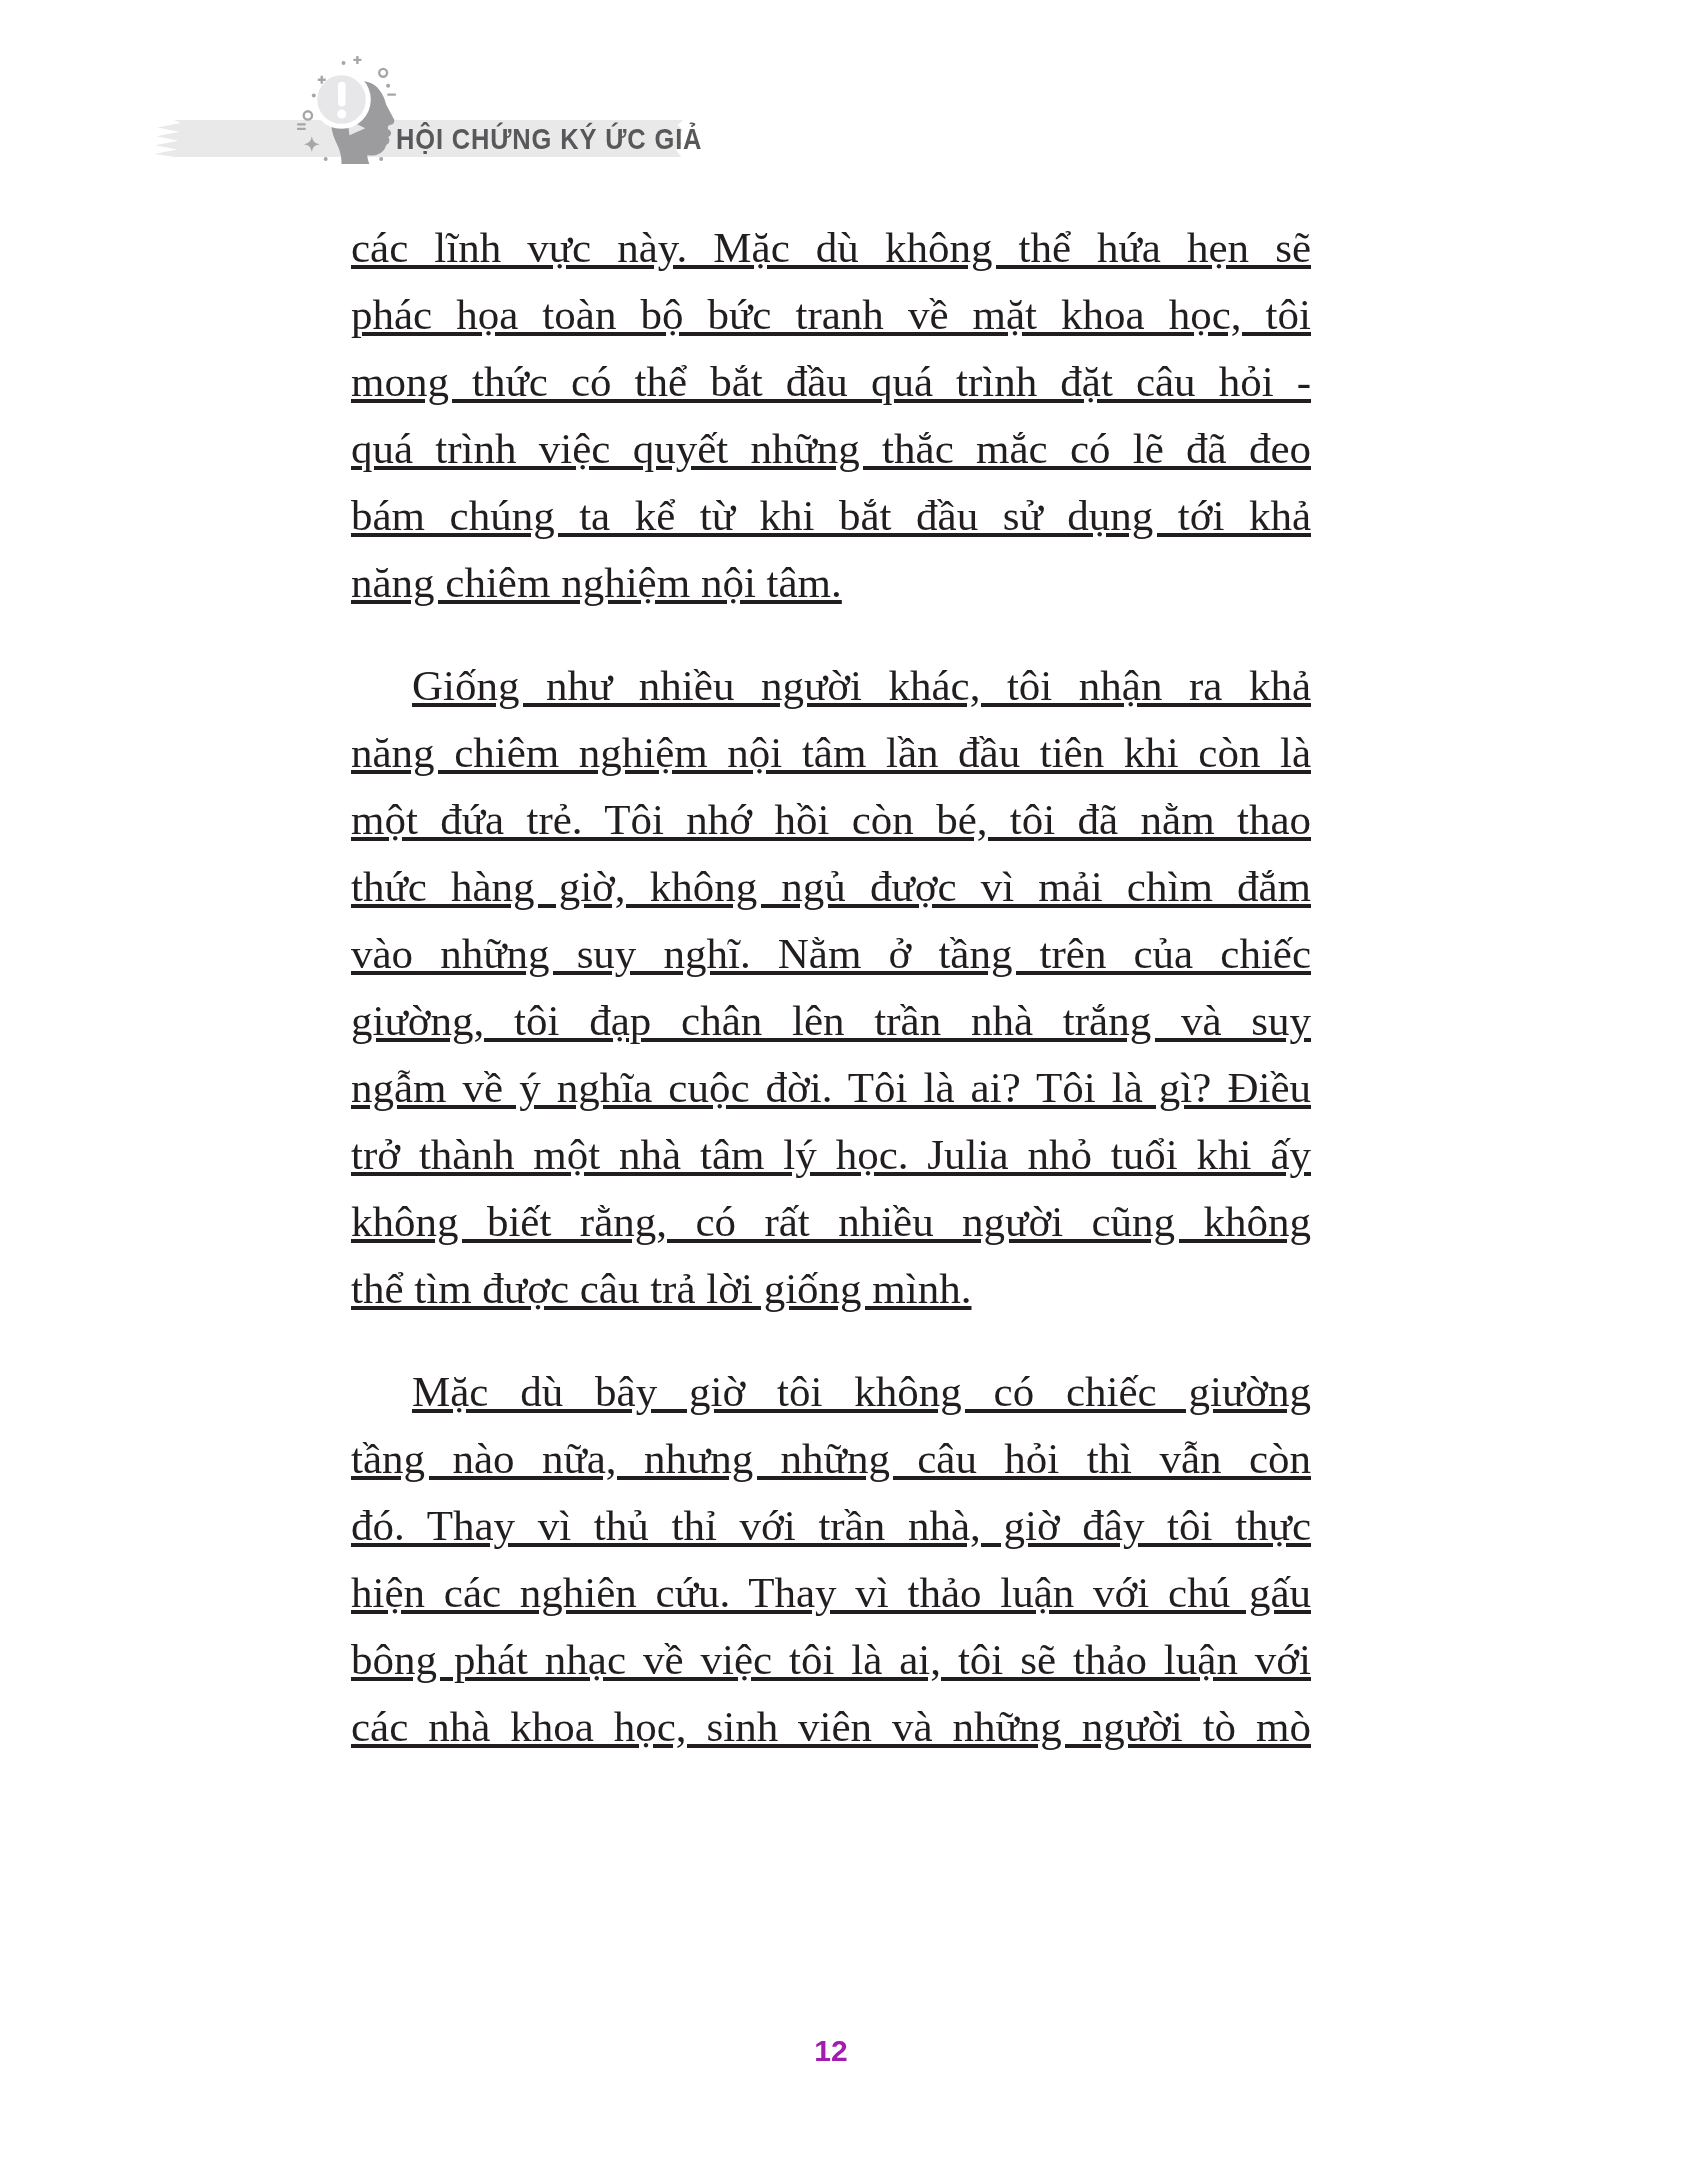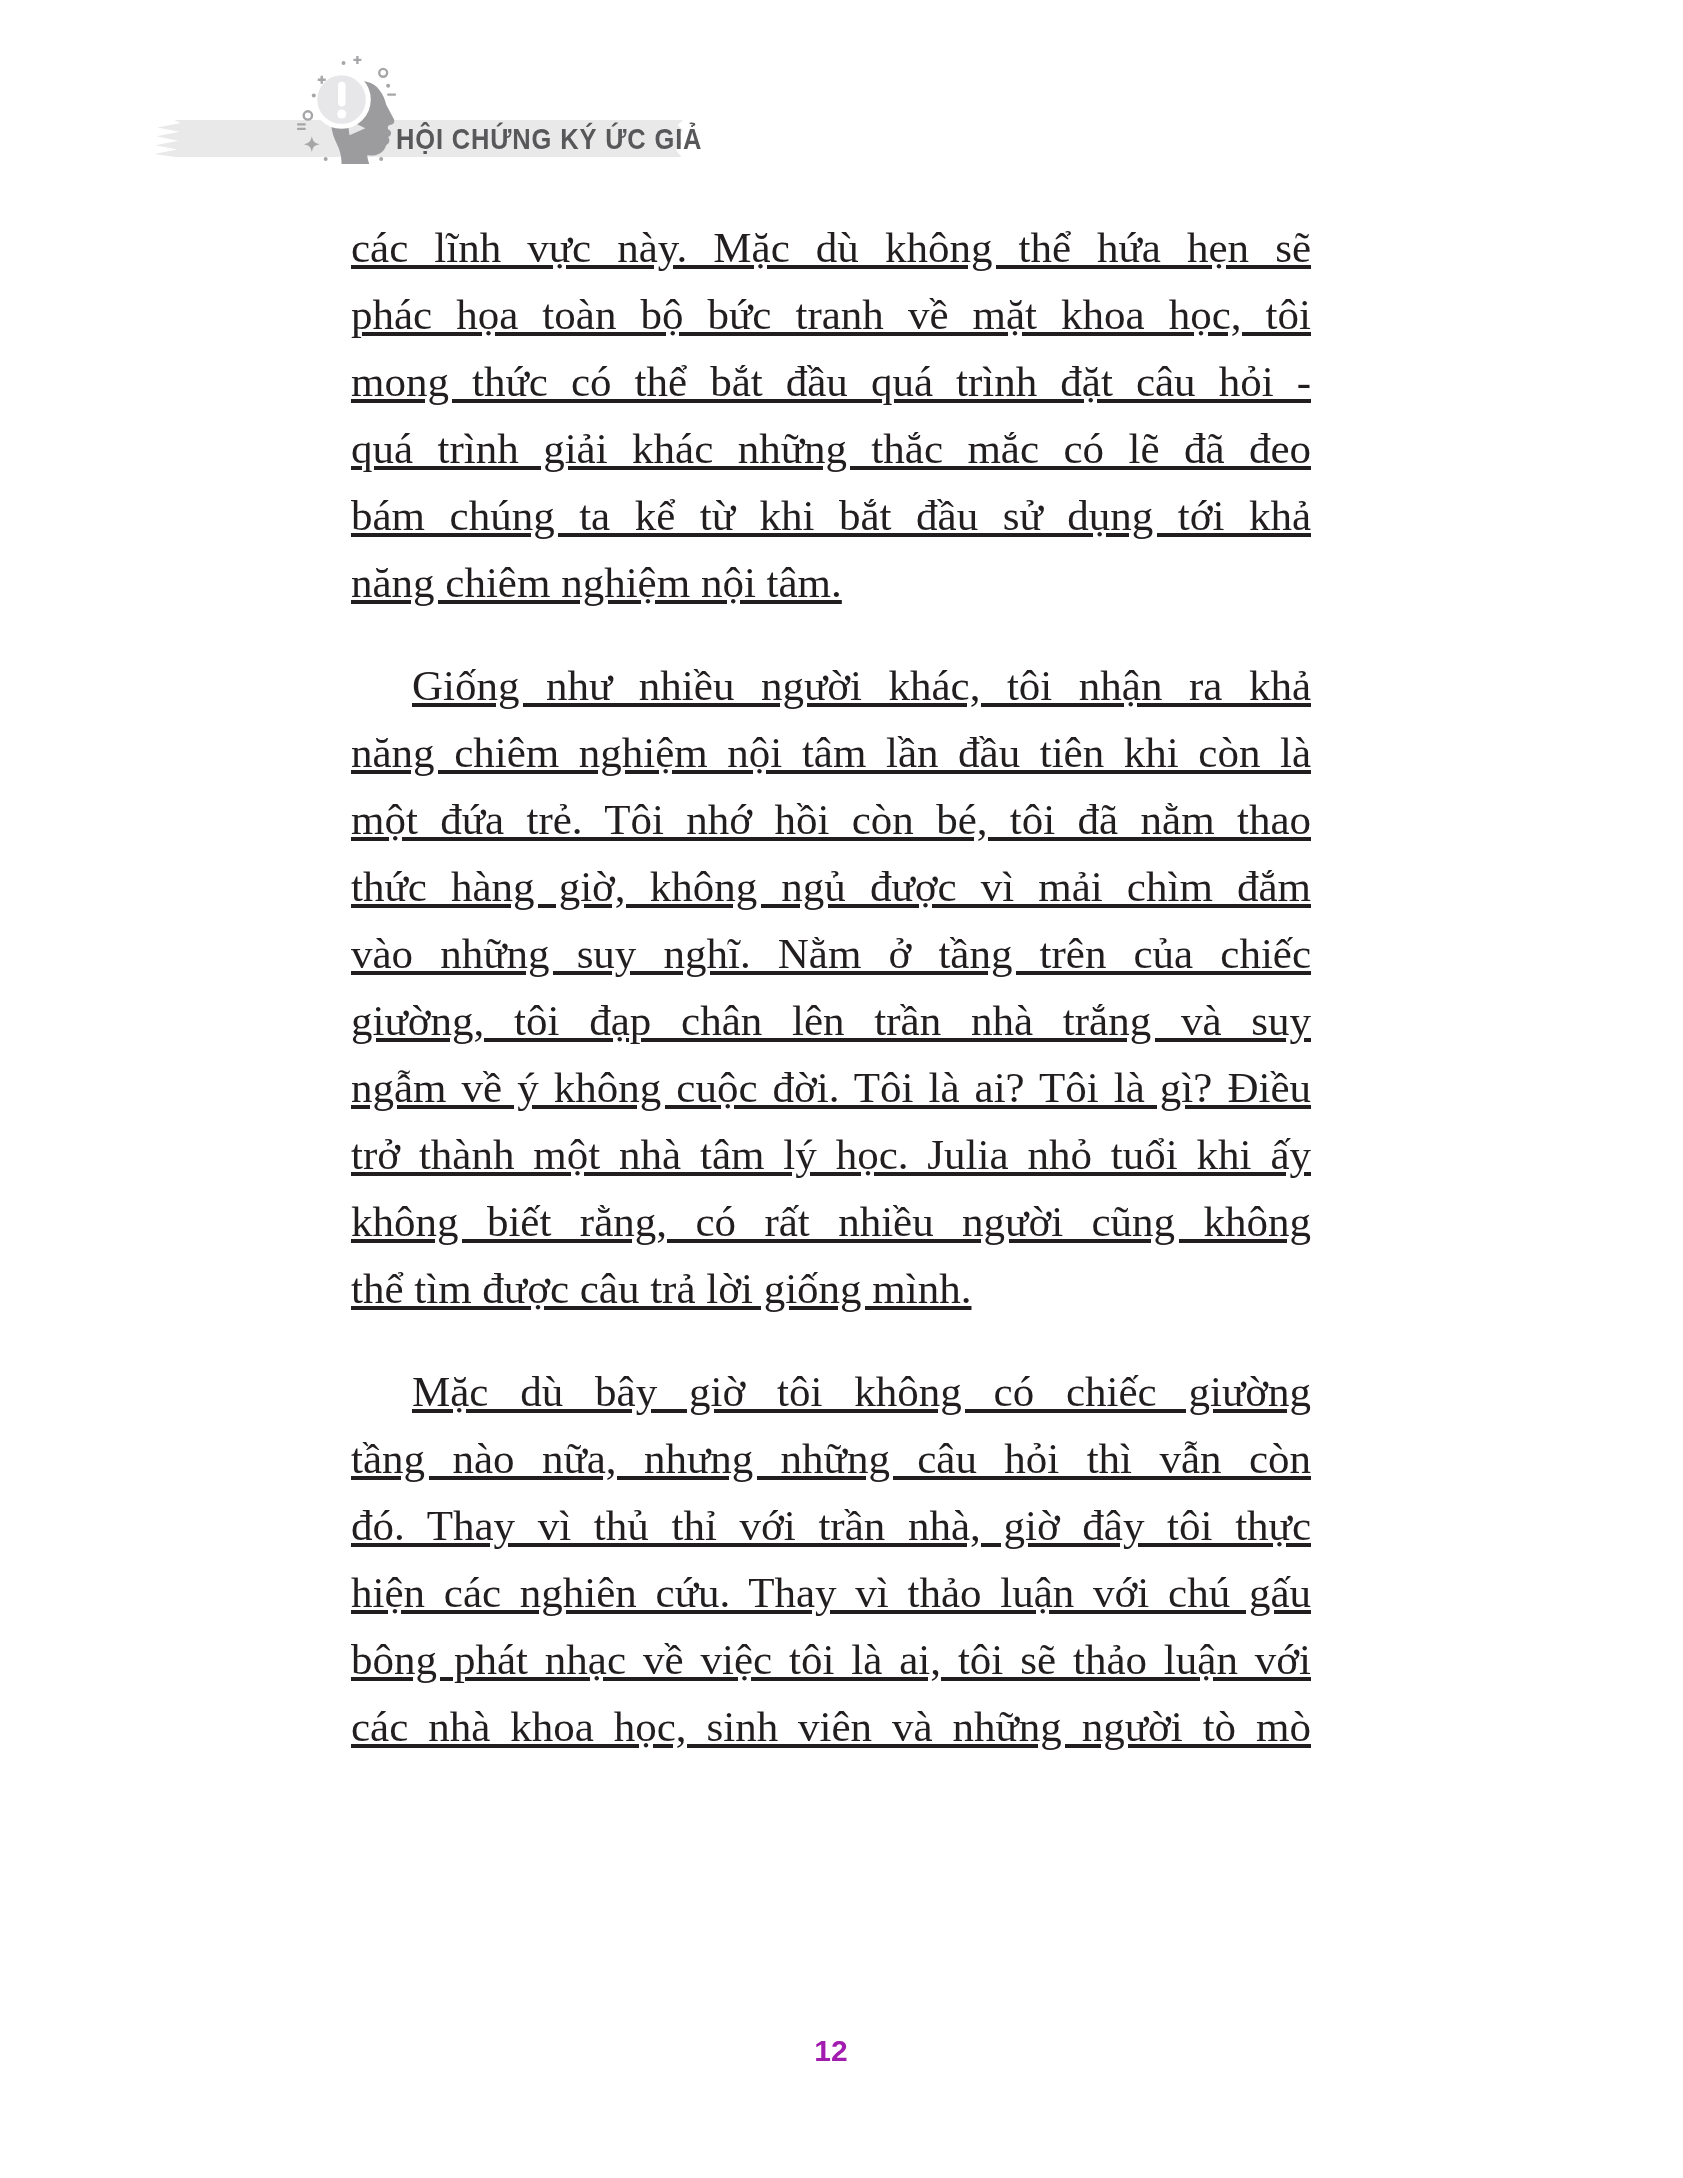--- a/index.html
+++ b/index.html
@@ -95,32 +95,32 @@
   </svg>
 
   <div class="header-title">HỘI CHỨNG KÝ ỨC GIẢ</div>
 </div>
 
 <div class="bodytext">
     <div class="para">
       <div class="line">các lĩnh vực này. Mặc dù không thể hứa hẹn sẽ</div>
       <div class="line">phác họa toàn bộ bức tranh về mặt khoa học, tôi</div>
       <div class="line">mong thức có thể bắt đầu quá trình đặt câu hỏi -</div>
-      <div class="line">quá trình giải khác những thắc mắc có lẽ đã đeo</div>
+      <div class="line">quá trình việc quyết những thắc mắc có lẽ đã đeo</div>
       <div class="line">bám chúng ta kể từ khi bắt đầu sử dụng tới khả</div>
       <div class="line end">năng chiêm nghiệm nội tâm.</div>
     </div>
     <div class="para">
       <div class="line first">Giống như nhiều người khác, tôi nhận ra khả</div>
       <div class="line">năng chiêm nghiệm nội tâm lần đầu tiên khi còn là</div>
       <div class="line">một đứa trẻ. Tôi nhớ hồi còn bé, tôi đã nằm thao</div>
       <div class="line">thức hàng giờ, không ngủ được vì mải chìm đắm</div>
       <div class="line">vào những suy nghĩ. Nằm ở tầng trên của chiếc</div>
       <div class="line">giường, tôi đạp chân lên trần nhà trắng và suy</div>
-      <div class="line">ngẫm về ý không cuộc đời. Tôi là ai? Tôi là gì? Điều</div>
+      <div class="line">ngẫm về ý nghĩa cuộc đời. Tôi là ai? Tôi là gì? Điều</div>
       <div class="line">trở thành một nhà tâm lý học. Julia nhỏ tuổi khi ấy</div>
       <div class="line">không biết rằng, có rất nhiều người cũng không</div>
       <div class="line end">thể tìm được câu trả lời giống mình.</div>
     </div>
     <div class="para">
       <div class="line first">Mặc dù bây giờ tôi không có chiếc giường</div>
       <div class="line">tầng nào nữa, nhưng những câu hỏi thì vẫn còn</div>
       <div class="line">đó. Thay vì thủ thỉ với trần nhà, giờ đây tôi thực</div>
       <div class="line">hiện các nghiên cứu. Thay vì thảo luận với chú gấu</div>
       <div class="line">bông phát nhạc về việc tôi là ai, tôi sẽ thảo luận với</div>

